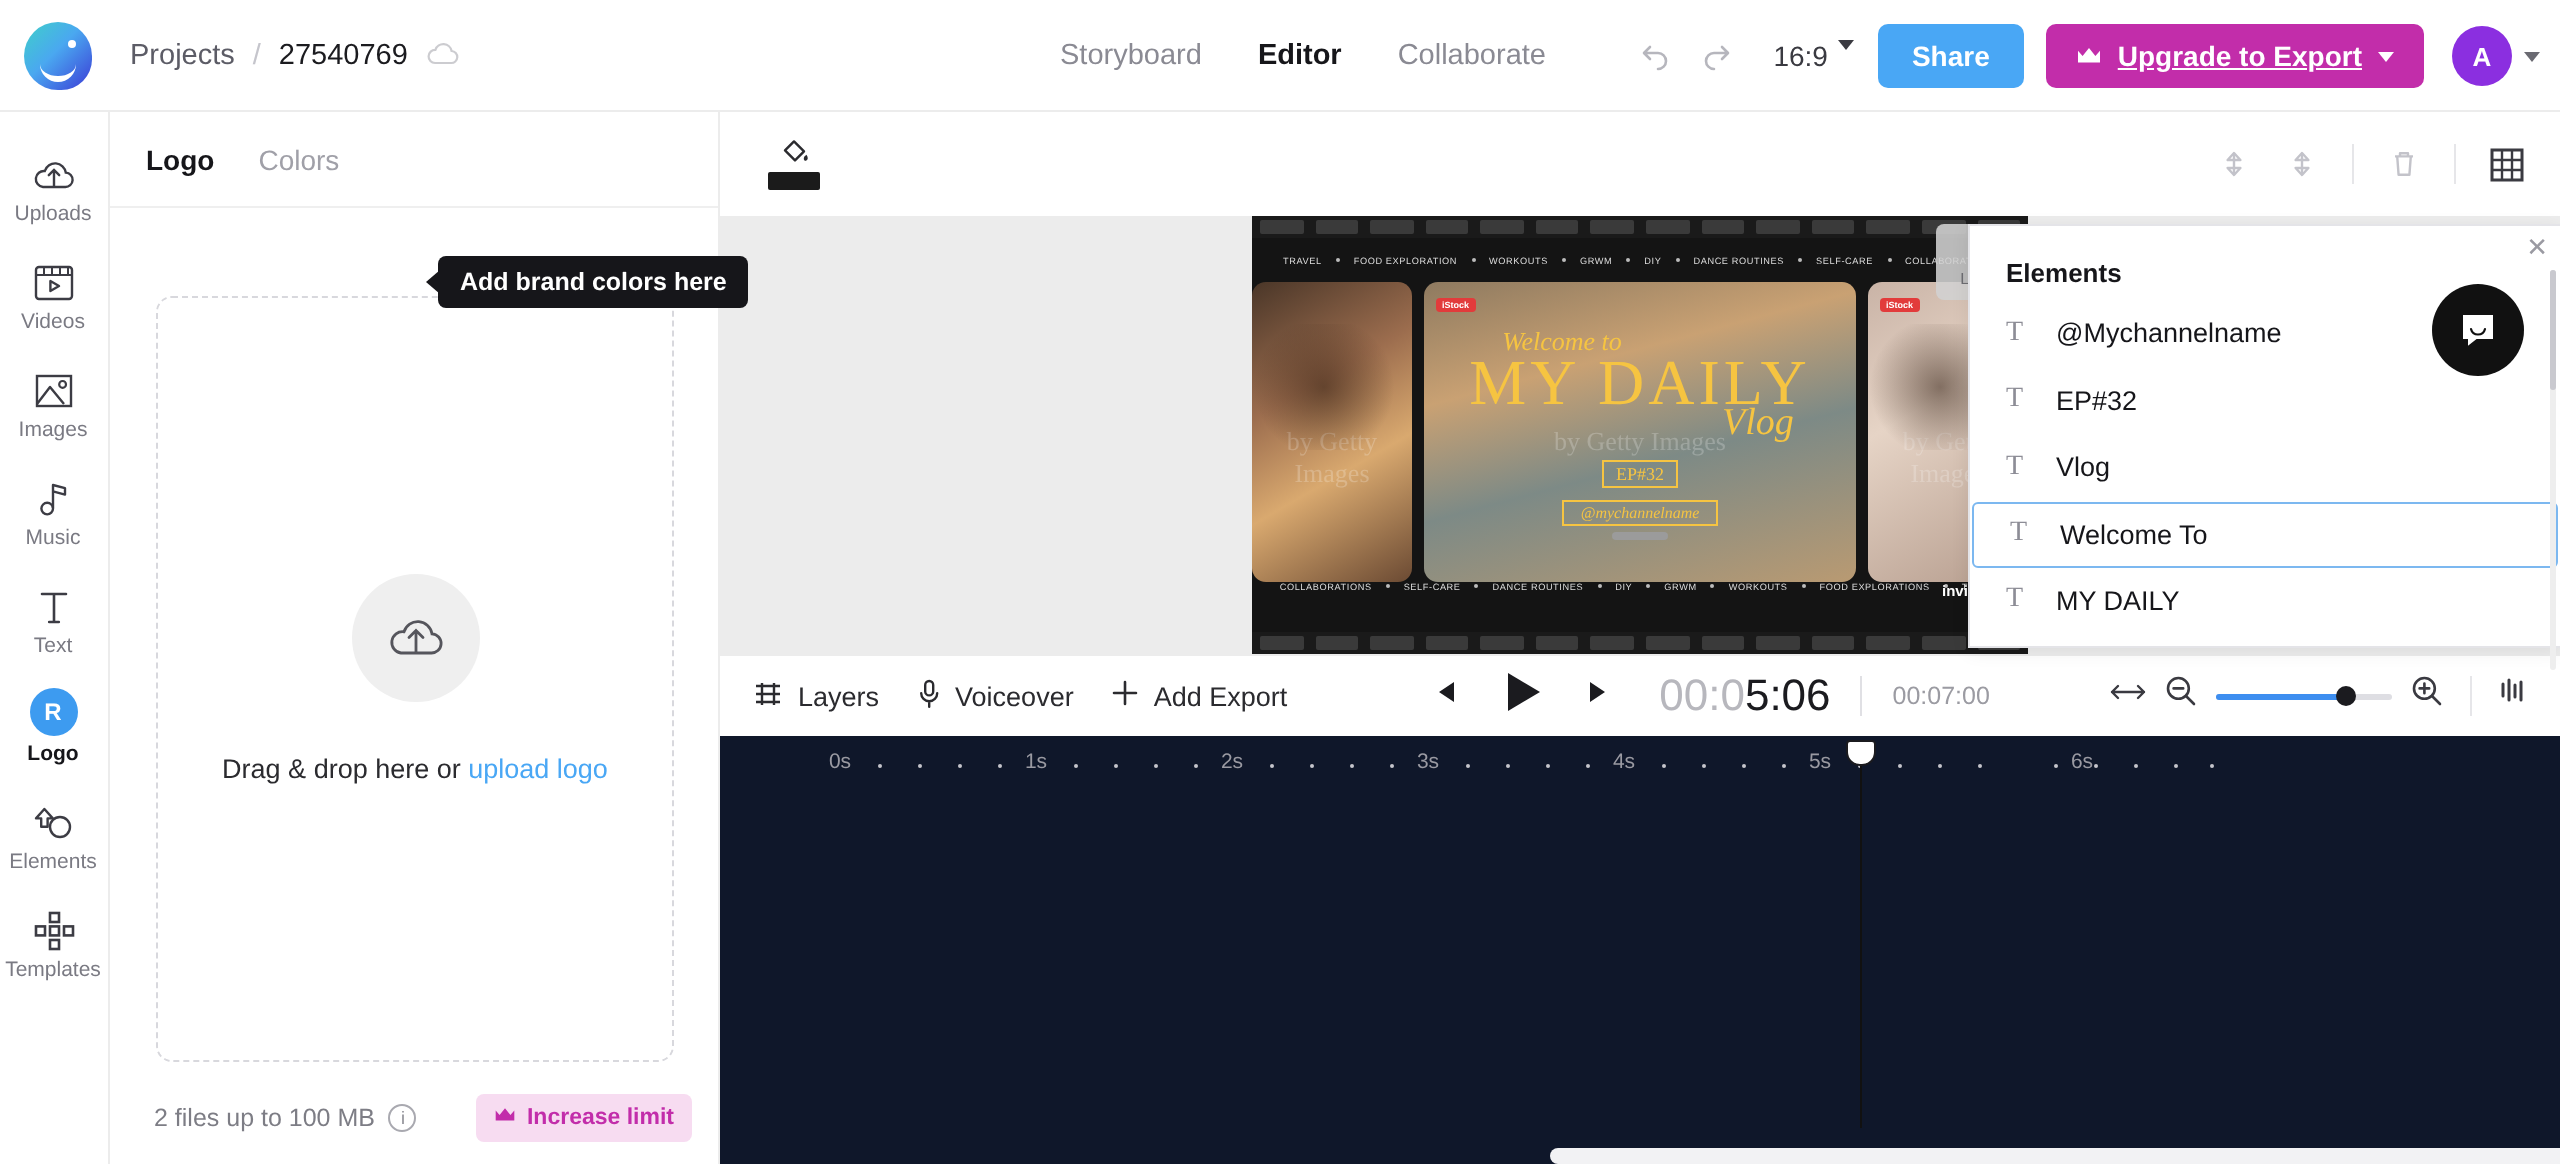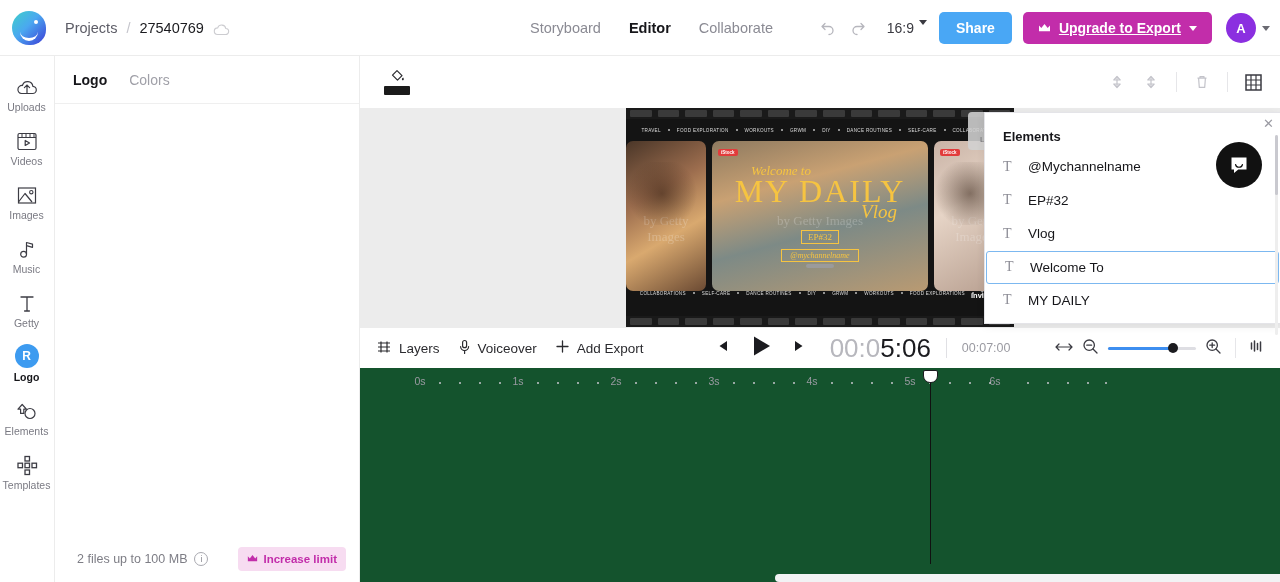--- a/index.html
+++ b/index.html
@@ -21,21 +21,21 @@
   .logo-mark .bird {
     width: 34px; height: 34px; border-radius: 50% 50% 45% 50%;
     background: linear-gradient(135deg,#3fd0c9 0%, #4aa8f0 45%, #3b3bd6 100%);
     position: relative; overflow: hidden;
   }
   .logo-mark .bird::after {
     content:""; position:absolute; left:8px; top:18px; width:18px; height:9px;
     border-bottom:3px solid #fff; border-radius:0 0 14px 14px;
   }
   .logo-mark .dot { position:absolute; right:8px; top:9px; width:4px; height:4px; background:#fff; border-radius:50%; }
-  .crumbs { display:flex; align-items:flex-end; gap:9px; margin-left:19px; font-size:14.5px; }
+  .crumbs { display:flex; align-items:flex-start; gap:9px; margin-left:19px; font-size:14.5px; }
   .crumb-projects { color:#5c5c66; }
   .crumb-sep { color:#c5c5cc; }
   .crumb-id { color:#1b1b1f; }
   .cloud-ico { width:17px; height:13px; position:relative; opacity:.5; }
   .cloud-ico svg { display:block; }
 
   .nav-tabs { position:absolute; left:530px; top:0; height:56px; display:flex; align-items:center; gap:28px; font-size:14.5px; }
   .nav-tab { color:#8a8a93; cursor:pointer; }
   .nav-tab.active { color:#16161a; font-weight:bold; }
 
@@ -160,32 +160,32 @@
   .el-scroll i { display:block; width:3px; height:60px; background:#c9c9cf; border-radius:2px; }
   .chat-bubble { position:absolute; right:18px; top:142px; width:46px; height:46px; border-radius:50%;
     background:#111; display:flex; align-items:center; justify-content:center; z-index:30; cursor:pointer; }
 
   
   .playbar { position:absolute; left:360px; top:327px; width:920px; height:41px;
     border-top:1px solid #ececec; display:flex; align-items:center; padding:0 16px; }
   .pb-item { display:flex; align-items:center; gap:7px; font-size:13.5px; color:#2b2b2f; cursor:pointer; margin-right:18px; }
   .transport { display:flex; align-items:center; gap:18px; margin-left:52px; color:#1b1b1f; }
   .transport .play { cursor:pointer; }
-  .time-cur { font-size:26px; letter-spacing:0px; margin-left:22px; font-family:"Liberation Sans", sans-serif; }
+  .time-cur { font-size:22px; letter-spacing:0px; margin-left:22px; font-family:"Liberation Sans", sans-serif; }
   .time-cur .dim { color:#b7b7bd; }
   .time-cur .lit { color:#1b1b1f; }
   .time-sep { width:1px; height:20px; background:#e0e0e4; margin:0 15px; }
   .time-total { font-size:12.5px; color:#9b9ba2; }
   .zoomgrp { margin-left:auto; display:flex; align-items:center; gap:9px; color:#4a4a52; }
   .slider { width:88px; height:3px; background:#dedee3; border-radius:2px; position:relative; }
   .slider .fill { position:absolute; left:0; top:0; height:3px; width:66px; background:#3d8ef0; border-radius:2px; }
   .slider .knob { position:absolute; left:60px; top:-3.5px; width:10px; height:10px; border-radius:50%; background:#1b1b1f; }
 
   
-  .timeline { position:absolute; left:360px; top:368px; width:920px; height:214px; background:#14532d; }
+  .timeline { position:absolute; left:360px; top:368px; width:920px; height:214px; background:#0f172a; }
   .ruler { position:absolute; left:0; top:6px; width:920px; height:20px; }
   .tick-lbl { position:absolute; top:1px; font-size:10.5px; color:#9a9aa2; transform:translateX(-50%); }
   .tick-dot { position:absolute; top:8px; width:2px; height:2px; background:#c5c5cb; border-radius:50%; }
   .playhead { position:absolute; left:930px; top:370px; width:1px; height:194px; background:#111; z-index:9; }
   .playhead-cap { position:absolute; left:-7px; top:0px; width:15px; height:13px; background:#fff;
     border:1.4px solid #1b1b1f; border-radius:2px 2px 7px 7px; }
 
   .hscroll { position:absolute; left:415px; bottom:0px; width:865px; height:8px;
     background:#f2f2f4; border-radius:4px; cursor:pointer; }
 </style>
@@ -287,21 +287,21 @@
           </svg>
       </span>
       <span class="rail-lbl">Music</span>
     </div>
     <div class="rail-item">
       <span class="rail-ico">
         <svg width="20" height="21" viewBox="0 0 20 21">
             <path d="M4 4h12M10 4v14M7.6 18h4.8" fill="none" stroke="currentColor" stroke-width="1.3" stroke-linecap="round"></path>
           </svg>
       </span>
-      <span class="rail-lbl">Getty</span>
+      <span class="rail-lbl">Text</span>
     </div>
     <div class="rail-item active">
       <span class="rail-ico">
         <span class="logo-badge">R</span>
       </span>
       <span class="rail-lbl">Logo</span>
     </div>
     <div class="rail-item">
       <span class="rail-ico">
         <svg width="24" height="21" viewBox="0 0 24 21">
@@ -322,35 +322,47 @@
           </svg>
       </span>
       <span class="rail-lbl">Templates</span>
     </div>
   </div>
 
   <div class="panel">
     <div class="panel-tabs">
       <span class="ptab active">Logo</span>
       <span class="ptab">Colors</span>
+    </div>
+    <div class="dropzone">
+      <span class="dz-circle">
+        <svg width="32" height="27" viewBox="0 0 32 27">
+            <path d="M8.5 20.5h15a4.8 4.8 0 0 0 .5-9.6 7.2 7.2 0 0 0-14-1A4.8 4.8 0 0 0 8.5 20.5z" fill="none" stroke="currentColor" stroke-width="1.4"></path>
+            <path d="M16 20V9.3M12.5 12.8 16 9.3l3.5 3.5" fill="none" stroke="currentColor" stroke-width="1.4" stroke-linecap="round"></path>
+          </svg>
+      </span>
+      <span class="dz-text">
+        <span>Drag &amp; drop here or </span><span class="lnk">upload logo</span>
+      </span>
     </div>
     <div class="panel-foot">
       <span class="foot-left">
         <span>2 files up to 100 MB</span>
         <span class="info-ico">i</span>
       </span>
       <button class="btn-limit">
         <span>
           <svg width="11" height="9" viewBox="0 0 13 10">
               <path d="M1 2.4 3.3 5 6.5 1 9.7 5 12 2.4V8.2H1z" fill="#c22daa"></path>
             </svg>
         </span>
         <span>Increase limit</span>
       </button>
     </div>
+    <div class="tooltip">Add brand colors here</div>
   </div>
 
   <div class="stage-wrap">
     <div class="stage-bar">
       <div class="bucket">
         <svg width="17" height="14" viewBox="0 0 17 14">
             <path d="M3.5 6.2 8 1.7l5 5-4.5 4.5z" fill="none" stroke="#2b2b2f" stroke-width="1.2" stroke-linejoin="round"></path>
             <path d="M14.2 8.4c.9 1.3.9 2.3 0 2.8-.9.5-1.8-.5-1-2z" fill="#2b2b2f"></path>
           </svg>
         <span class="bucket-swatch"></span>
@@ -604,21 +616,21 @@
   </div>
 
   <div class="timeline">
     <div class="ruler">
       <span class="tick-lbl" style="left:60px">0s</span>
       <span class="tick-lbl" style="left:158px">1s</span>
       <span class="tick-lbl" style="left:256px">2s</span>
       <span class="tick-lbl" style="left:354px">3s</span>
       <span class="tick-lbl" style="left:452px">4s</span>
       <span class="tick-lbl" style="left:550px">5s</span>
-      <span class="tick-lbl" style="left:635px">6s</span>
+      <span class="tick-lbl" style="left:681px">6s</span>
       <span class="tick-dot" style="left:79px"></span>
         <span class="tick-dot" style="left:99px"></span>
       <span class="tick-dot" style="left:119px"></span>
         <span class="tick-dot" style="left:139px"></span>
       <span class="tick-dot" style="left:177px"></span>
         <span class="tick-dot" style="left:197px"></span>
       <span class="tick-dot" style="left:217px"></span>
         <span class="tick-dot" style="left:237px"></span>
       <span class="tick-dot" style="left:275px"></span>
         <span class="tick-dot" style="left:295px"></span>

